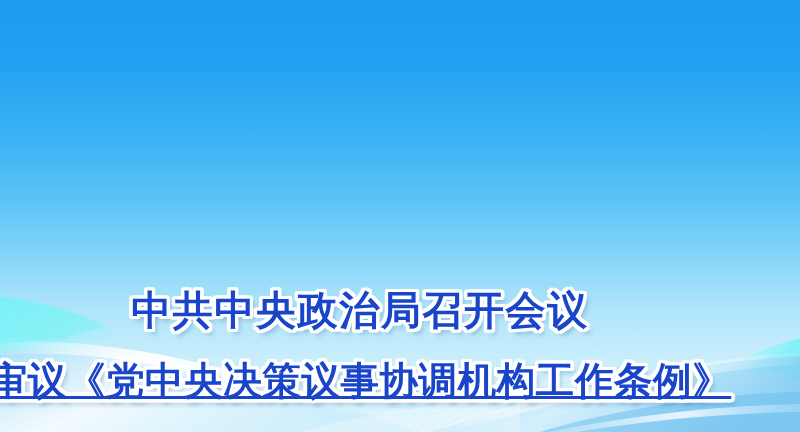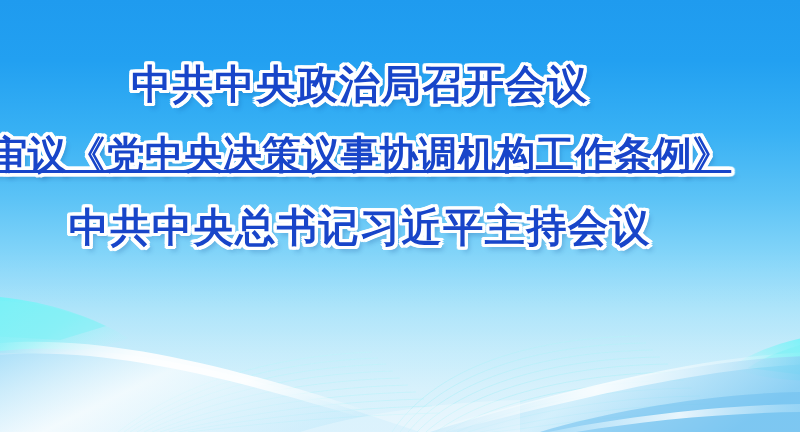--- a/index.html
+++ b/index.html
@@ -39,21 +39,21 @@
   
   .headline {
     position: absolute;
     left: 0;
     top: 0;
     width: 720px;
     height: 432px;
     display: flex;
     flex-direction: column;
     align-items: center;
-    justify-content: flex-start;
+    justify-content: flex-end;
     padding-top: 64px;
     box-sizing: border-box;
   }
   .title-line {
     font-weight: 700;
     color: #1845c9;
     letter-spacing: 0.04em;
     line-height: 1;
     white-space: nowrap;
     text-align: center;
@@ -183,16 +183,15 @@
       <path d="M 812 404 C 720 404 616 418 548 432 L 576 432 C 648 420 734 412 812 412 Z" fill="url(#gWave3)" opacity="0.95"></path>
 
       <path d="M 300 432 C 360 414 440 402 520 400 L 520 432 Z" fill="#ffffff" opacity="0.28"></path>
 
     </g>
   </svg>
 
   <div class="headline">
     <div class="title-line line-1">中共中央政治局召开会议</div>
     <div class="title-line line-2" style="font-size: 38.5px;">审议《党中央决策议事协调机构工作条例》</div>
-    <div class="title-line line-3">中共中央总书记习近平主持会议</div>
   </div>
 
 </div>
 
 </body></html>

